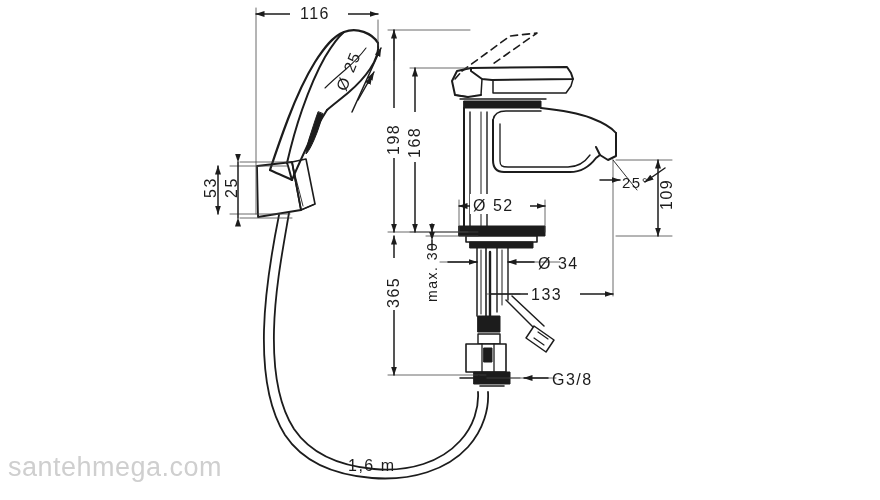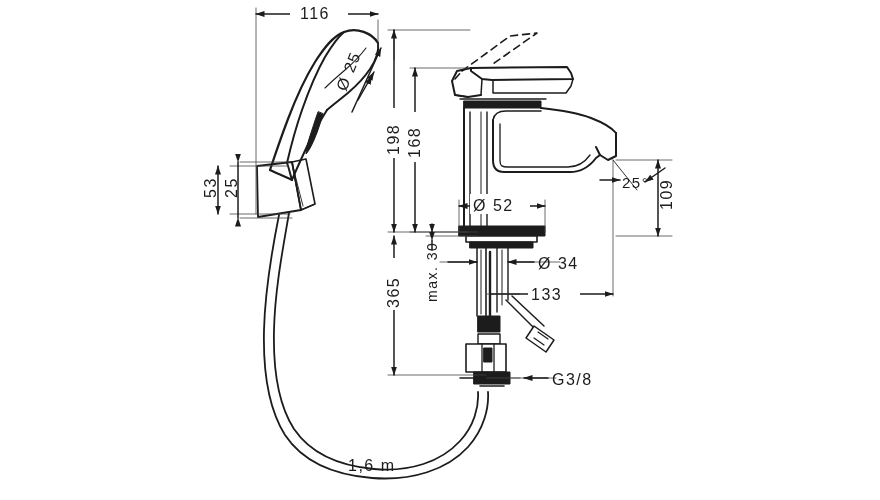--- a/index.html
+++ b/index.html
@@ -220,13 +220,14 @@
       <text x="672" y="210" transform="rotate(-90 672 210)">109</text>
 
       <text x="622" y="188" font-size="15">25°</text>
 
       <text x="552" y="385">G3/8</text>
 
       <text x="348" y="471">1,6 m</text>
     </g>
   </svg>
 
+  <div class="wm">santehmega.com</div>
 </div>
 
 </body></html>

